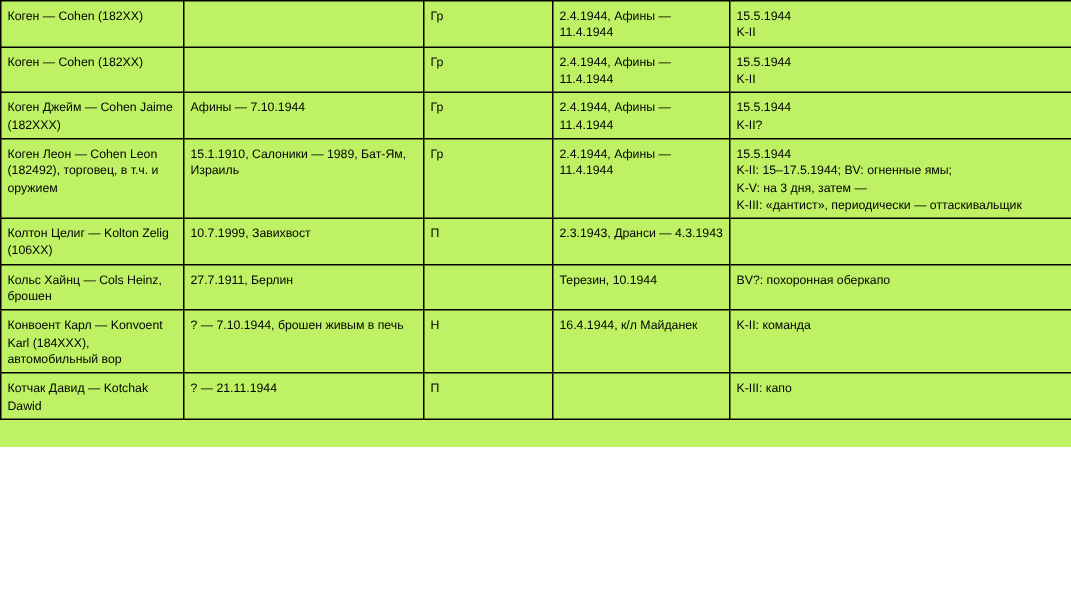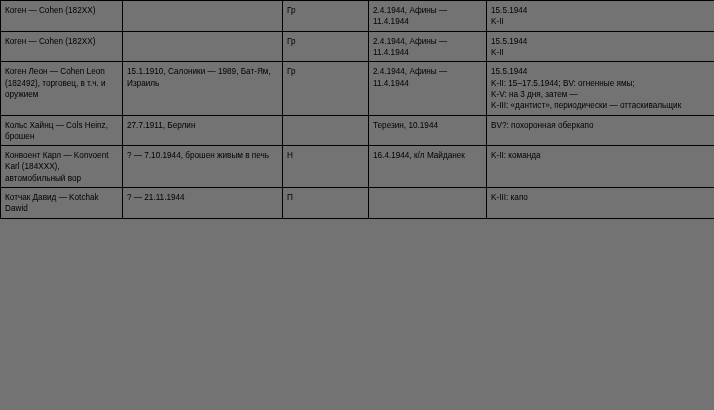--- a/index.html
+++ b/index.html
@@ -7,22 +7,22 @@
     padding: 0;
     background: #ffffff;
   }
   body {
     font-family: "Liberation Sans", sans-serif;
     color: #000000;
   }
   .page {
     position: relative;
     width: 714px;
-    height: 410px;
-    background: #737373;
+    height: 298px;
+    background: #bef264;
     overflow: hidden;
   }
   table.register {
     border-collapse: collapse;
     table-layout: fixed;
     width: 714px;
     border: none;
   }
   table.register td {
     border: 1px solid #000000;
@@ -67,28 +67,43 @@
       </tr>
       <tr>
         <td><span class="cell-text">Коген — Cohen (182XX)</span></td>
         <td><span class="cell-text"></span></td>
         <td><span class="cell-text">Гр</span></td>
         <td><span class="cell-text">2.4.1944, Афины — 11.4.1944</span></td>
         <td><span class="cell-text">15.5.1944
 K-II</span></td>
       </tr>
       <tr>
+        <td><span class="cell-text">Коген Джейм — Cohen Jaime (182XXX)</span></td>
+        <td><span class="cell-text">Афины — 7.10.1944</span></td>
+        <td><span class="cell-text">Гр</span></td>
+        <td><span class="cell-text">2.4.1944, Афины — 11.4.1944</span></td>
+        <td><span class="cell-text">15.5.1944
+K-II?</span></td>
+      </tr>
+      <tr>
         <td><span class="cell-text">Коген Леон — Cohen Leon (182492), торговец, в т.ч. и оружием</span></td>
         <td><span class="cell-text">15.1.1910, Салоники — 1989, Бат-Ям, Израиль</span></td>
         <td><span class="cell-text">Гр</span></td>
         <td><span class="cell-text">2.4.1944, Афины — 11.4.1944</span></td>
         <td><span class="cell-text">15.5.1944
 K-II: 15–17.5.1944; BV: огненные ямы;
 K-V: на 3 дня, затем —
 K-III: «дантист», периодически — оттаскивальщик</span></td>
+      </tr>
+      <tr>
+        <td><span class="cell-text">Колтон Целиг — Kolton Zelig (106XX)</span></td>
+        <td><span class="cell-text">10.7.1999, Завихвост</span></td>
+        <td><span class="cell-text">П</span></td>
+        <td><span class="cell-text">2.3.1943, Дранси — 4.3.1943</span></td>
+        <td><span class="cell-text"></span></td>
       </tr>
       <tr>
         <td><span class="cell-text">Кольс Хайнц — Cols Heinz, брошен</span></td>
         <td><span class="cell-text">27.7.1911, Берлин</span></td>
         <td><span class="cell-text"></span></td>
         <td><span class="cell-text">Терезин, 10.1944</span></td>
         <td><span class="cell-text">BV?: похоронная оберкапо</span></td>
       </tr>
       <tr>
         <td><span class="cell-text">Конвоент Карл — Konvoent Karl (184XXX), автомобильный вор</span></td>

